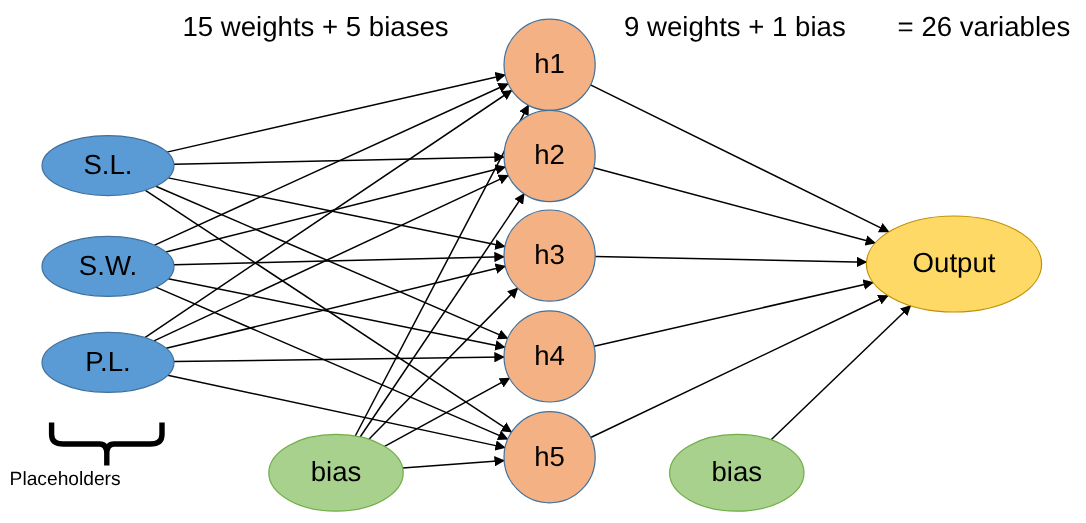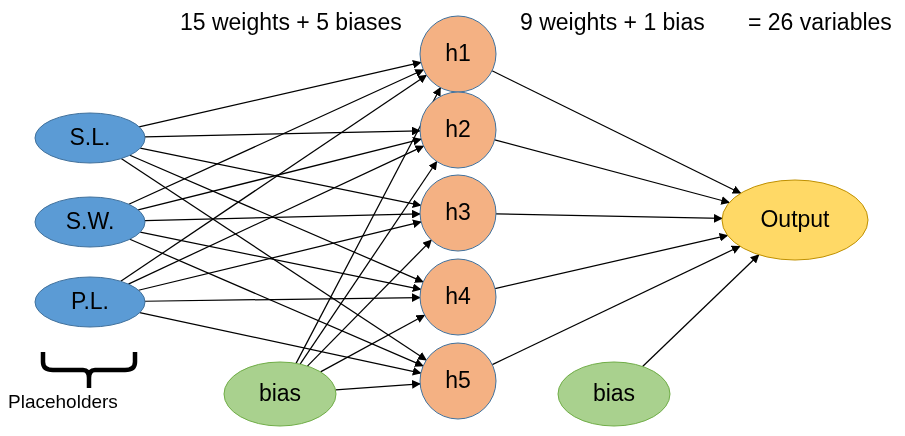--- a/index.html
+++ b/index.html
@@ -45,24 +45,24 @@
     dominant-baseline: middle;
   }
   .caption-text {
     position: absolute;
     font-family: "Liberation Sans", sans-serif;
     font-size: 23px;
     color: #000000;
     white-space: nowrap;
     line-height: 1;
   }
-  #caption-hidden-vars { left: 180px; top: 11px; }
+  #caption-hidden-vars { left: 152px; top: 11px; }
   #caption-output-vars { left: 520px; top: 11px; }
   #caption-total-vars  { left: 748px; top: 11px; text-align: center; }
-  #placeholders-label  { left: 8px;  top: 392px; font-size: 19px; }
+  #placeholders-label  { left: 8px;  top: 392px; font-size: 16px; }
   .brace-path {
     stroke: #000000;
     stroke-width: 4.5;
     fill: none;
     stroke-linecap: butt;
     stroke-linejoin: miter;
   }
 </style>
 </head>
 <body>

